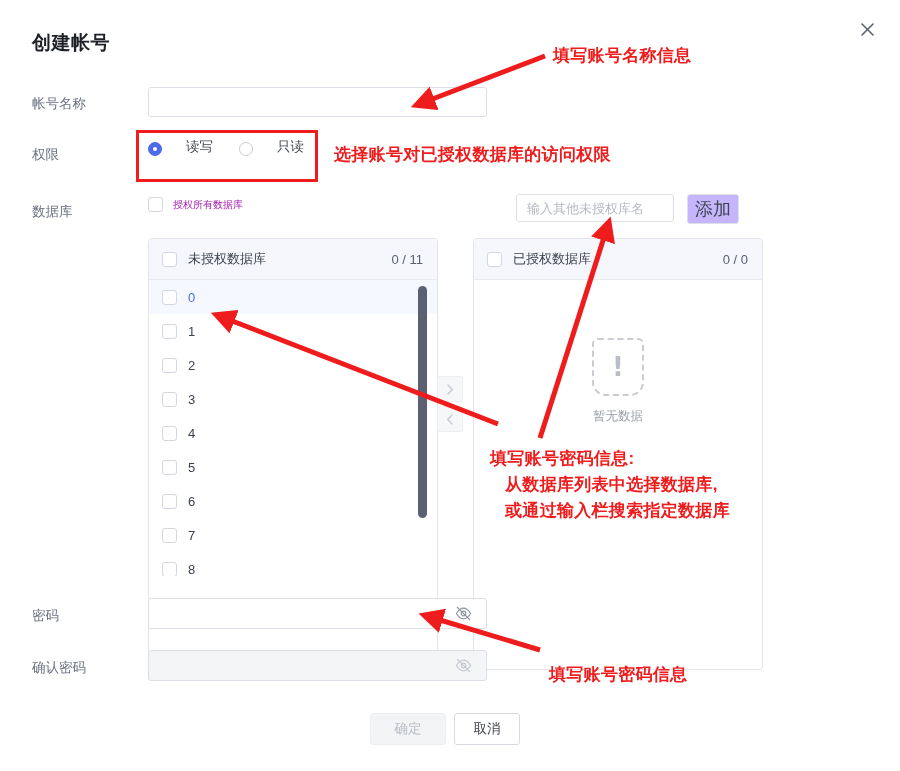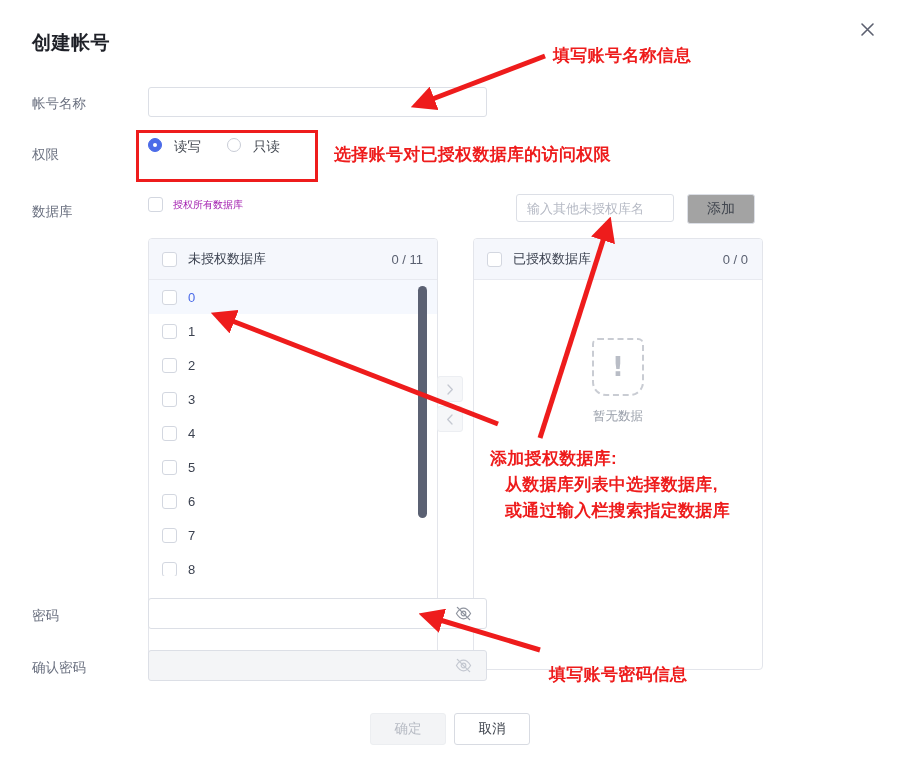--- a/index.html
+++ b/index.html
@@ -76,21 +76,21 @@
     outline: none;
   }
   .text-input::placeholder { color: #b5b9c4; }
   .text-input:disabled { background: #f4f5f7; color: #b5b9c4; }
 
   
   #account-name-input { left: 148px; top: 87px; width: 339px; height: 30px; }
 
   
   .radio-row { position: absolute; left: 148px; top: 138px; display: flex; align-items: center; gap: 26px; }
-  .radio-opt { display: flex; align-items: flex-start; gap: 12px; cursor: pointer; }
+  .radio-opt { display: flex; align-items: flex-end; gap: 24px; cursor: pointer; }
   .radio-mark {
     width: 14px; height: 14px; border-radius: 50%;
     border: 1px solid #c8ccd6; box-sizing: border-box;
     background: #fff; display: inline-block; position: relative;
   }
   .radio-opt.checked .radio-mark {
     border-color: #4b6be8; background: #4b6be8;
   }
   .radio-opt.checked .radio-mark::after {
     content: ""; position: absolute; left: 4px; top: 4px;
@@ -108,24 +108,24 @@
   .grant-all-row {
     position: absolute; left: 148px; top: 197px;
     display: flex; align-items: center; gap: 10px; cursor: pointer;
   }
   .grant-all-label { font-size: 10px; color: #a21caf; }
 
   #unauth-search-input { left: 516px; top: 194px; width: 158px; height: 28px; }
 
   .add-btn {
     position: absolute; left: 687px; top: 194px;
-    width: 68px; height: 30px; box-sizing: border-box;
-    border: 1px solid #dcdfe6; border-radius: 3px; background: #a3a3a3;
+    width: 52px; height: 30px; box-sizing: border-box;
+    border: 1px solid #dcdfe6; border-radius: 3px; background: #c4b5fd;
     font-family: "Liberation Sans", "DejaVu Sans", sans-serif;
-    font-size: 14px; color: #41464f; cursor: pointer;
+    font-size: 18px; color: #41464f; cursor: pointer;
   }
 
   
   .panel {
     position: absolute; top: 238px;
     width: 290px; height: 432px;
     box-sizing: border-box;
     border: 1px solid #e3e5eb; border-radius: 4px;
     background: #fff; overflow: hidden;
   }
@@ -205,21 +205,21 @@
     border-radius: 3px;
     font-family: "Liberation Sans", "DejaVu Sans", sans-serif;
     font-size: 13.5px;
   }
   #confirm-button {
     left: 370px; width: 76px;
     background: #f3f4f6; border: 1px solid #eceef1; color: #b7bbc4;
     cursor: not-allowed;
   }
   #cancel-button {
-    left: 454px; width: 76px;
+    left: 454px; width: 66px;
     background: #fff; border: 1px solid #d8dbe2; color: #41464f;
     cursor: pointer;
   }
 
   
   .anno-layer {
     position: absolute; left: 0; top: 0;
     width: 900px; height: 771px;
     pointer-events: none;
   }
@@ -397,17 +397,17 @@
 
   <line x1="498" y1="424" x2="222" y2="317" stroke="#ee1c1c" stroke-width="5" marker-end="url(#ah)"></line>
 
   <line x1="540" y1="650" x2="430" y2="617" stroke="#ee1c1c" stroke-width="5" marker-end="url(#ah)"></line>
 </svg>
 
 <div class="anno-layer">
   <div class="anno-box" id="anno-perm-box"></div>
   <div class="anno-text" id="anno-name-text">填写账号名称信息</div>
   <div class="anno-text" id="anno-perm-text">选择账号对已授权数据库的访问权限</div>
-  <div class="anno-text" id="anno-db-text">添加授权数据库:
+  <div class="anno-text" id="anno-db-text">填写账号密码信息:
    从数据库列表中选择数据库,
    或通过输入栏搜索指定数据库</div>
   <div class="anno-text" id="anno-pwd-text">填写账号密码信息</div>
 </div>
 
 </body></html>

